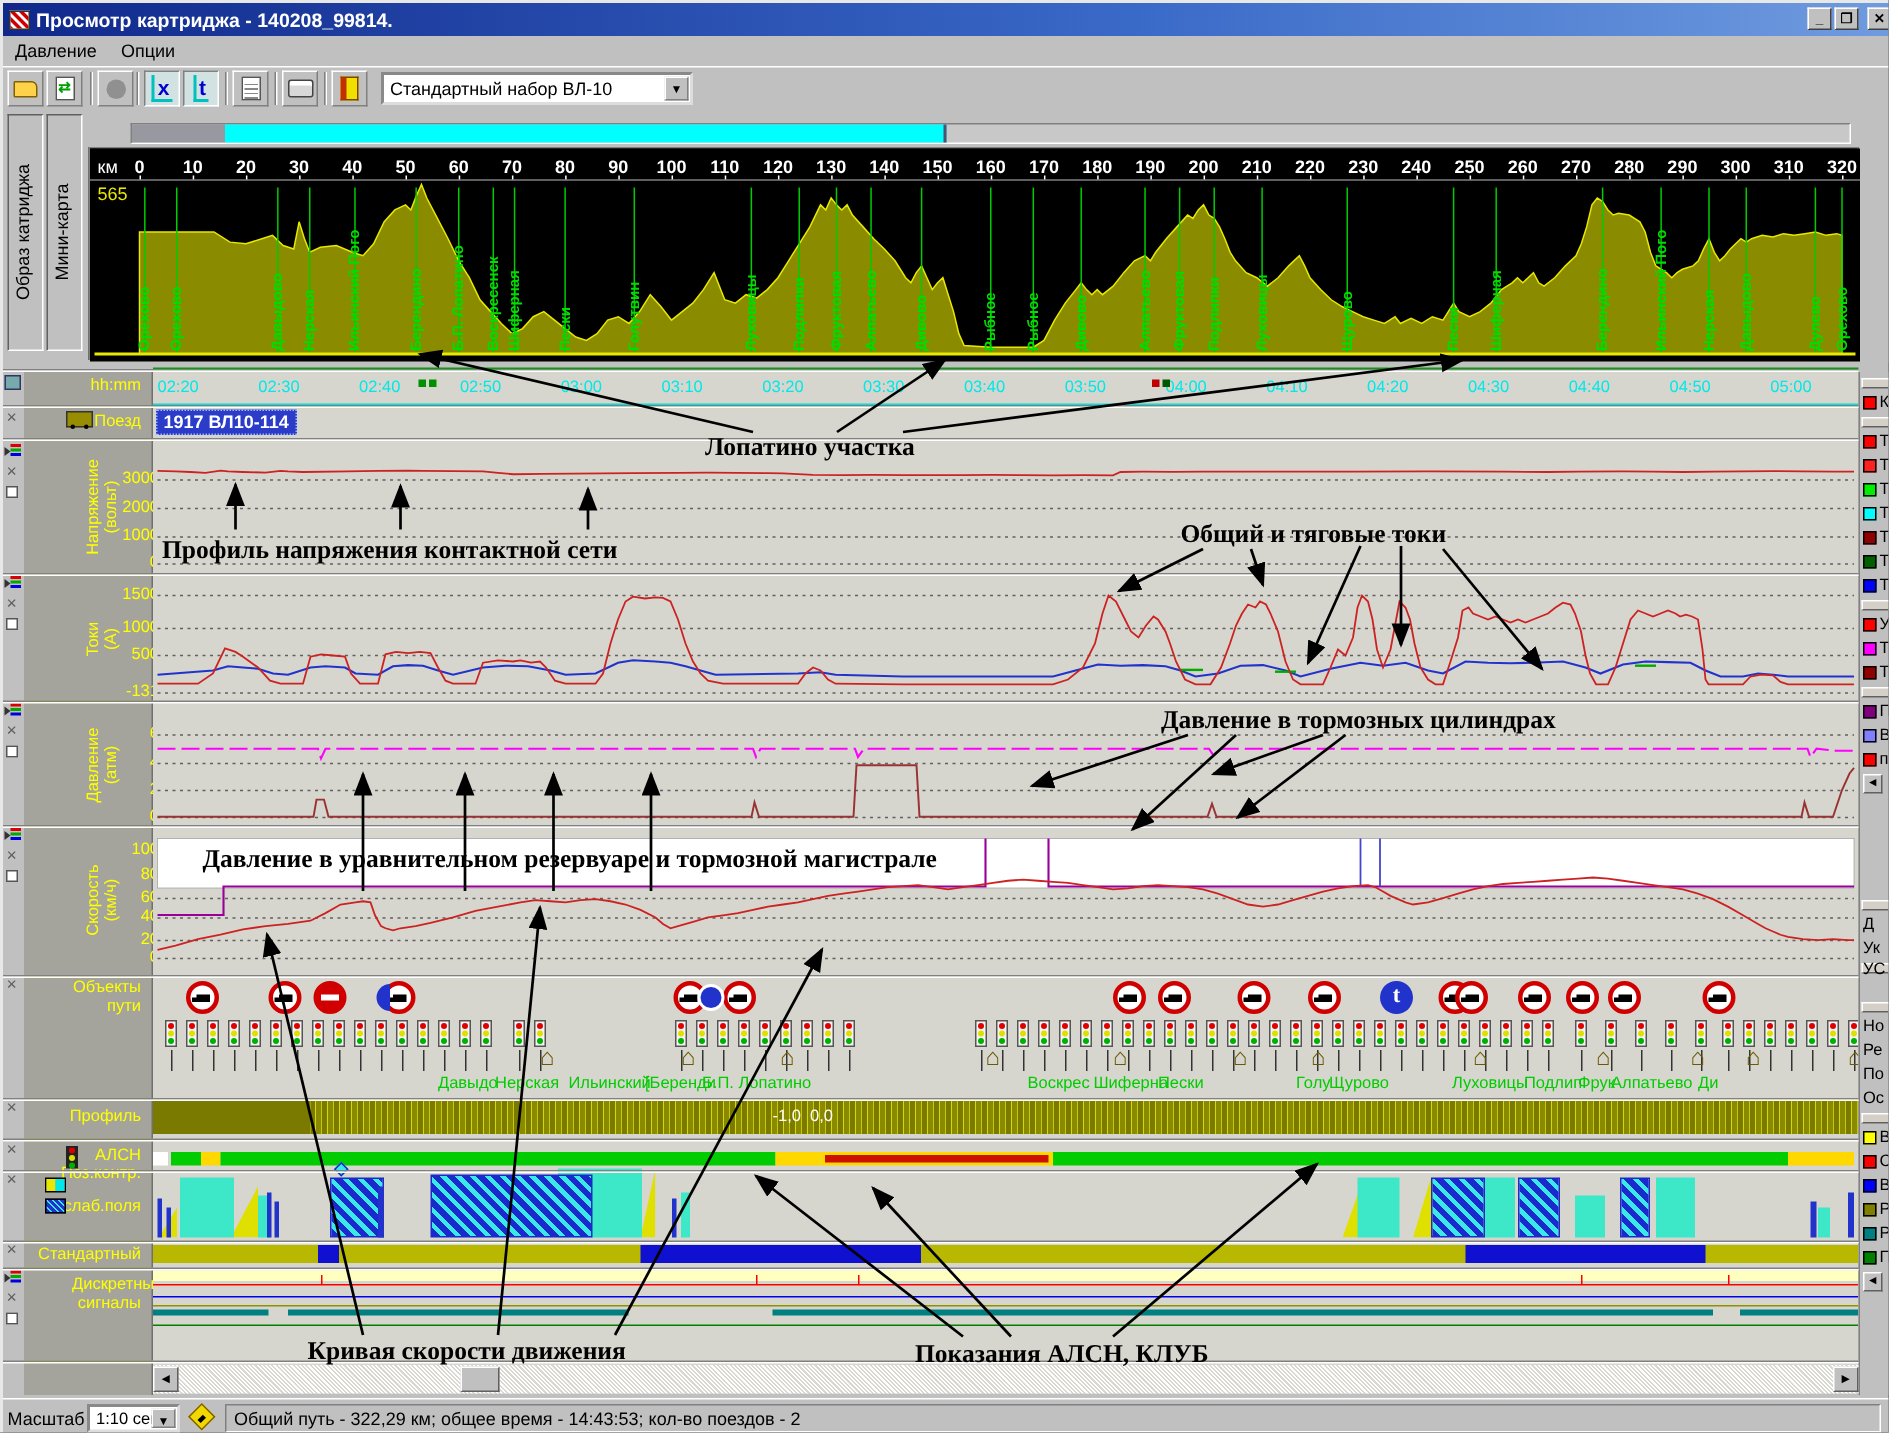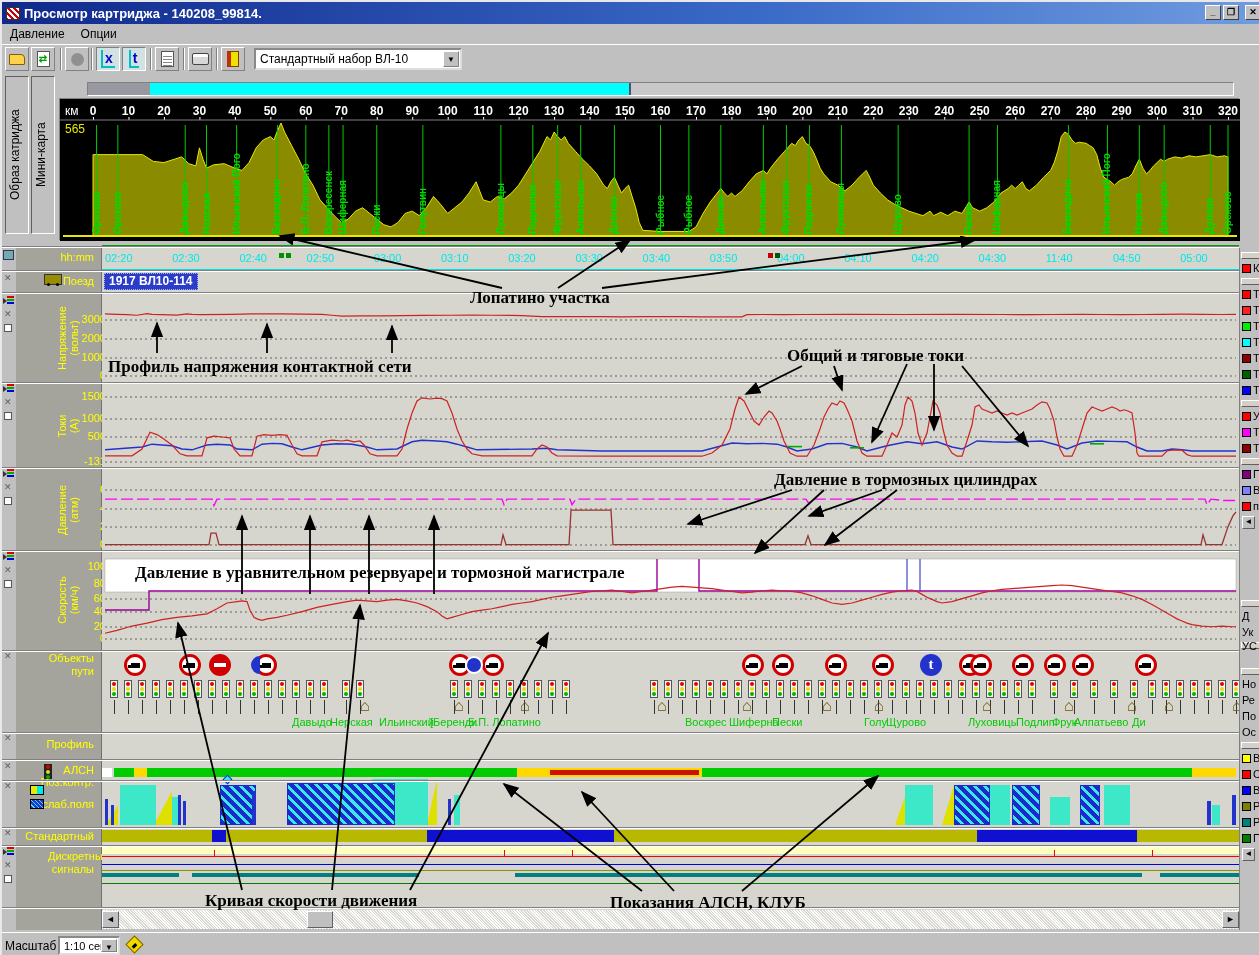--- a/index.html
+++ b/index.html
@@ -424,21 +424,21 @@
       <div class="timelab" style="left: 271.8px;">03:00</div>
       <div class="timelab" style="left: 339px;">03:10</div>
       <div class="timelab" style="left: 406.2px;">03:20</div>
       <div class="timelab" style="left: 473.4px;">03:30</div>
       <div class="timelab" style="left: 540.6px;">03:40</div>
       <div class="timelab" style="left: 607.8px;">03:50</div>
       <div class="timelab" style="left: 675px;">04:00</div>
       <div class="timelab" style="left: 742.2px;">04:10</div>
       <div class="timelab" style="left: 809.4px;">04:20</div>
       <div class="timelab" style="left: 876.6px;">04:30</div>
-      <div class="timelab" style="left: 943.8px;">11:40</div>
+      <div class="timelab" style="left: 943.8px;">04:40</div>
       <div class="timelab" style="left: 1011px;">04:50</div>
       <div class="timelab" style="left: 1078.2px;">05:00</div>
       <div style="position: absolute; left: 177px; top: 11px; width: 5px; height: 5px; background: rgb(0, 144, 0);"></div>
       <div style="position: absolute; left: 184px; top: 11px; width: 5px; height: 5px; background: rgb(0, 144, 0);"></div>
       <div style="position: absolute; left: 666px; top: 11px; width: 5px; height: 5px; background: rgb(192, 0, 0);"></div>
       <div style="position: absolute; left: 673px; top: 11px; width: 5px; height: 5px; background: rgb(0, 88, 0);"></div>
       <div style="position: absolute; left: 0px; top: 27px; width: 1137px; height: 1px; background: rgb(0, 224, 224);"></div>
       <div style="position: absolute; left: 0px; top: 29px; width: 1137px; height: 1px; background: rgb(0, 160, 0);"></div>
       <div class=" trainval" style="position: absolute; left: 2px; top: 31px;">1917 ВЛ10-114</div>
       <div class=" tl" style="position: absolute; left: 8px; top: 438px;">
@@ -929,20 +929,24 @@
       <div class="stname" style="left: 583px;">Воскрес</div>
       <div class="stname" style="left: 627px;">Шиферна</div>
       <div class="stname" style="left: 670px;">Пески</div>
       <div class="stname" style="left: 762px;">Голу</div>
       <div class="stname" style="left: 784px;">Щурово</div>
       <div class="stname" style="left: 866px;">Луховицы</div>
       <div class="stname" style="left: 914px;">Подлип</div>
       <div class="stname" style="left: 950px;">Фрук</div>
       <div class="stname" style="left: 972px;">Алпатьево</div>
       <div class="stname" style="left: 1030px;">Ди</div>
+      <div style="position: absolute; left: 0px; top: 492px; width: 1137px; height: 22px; background: rgb(122, 122, 0);">
+        <div style="position: absolute; left: 105px; top: 0px; width: 1032px; height: 22px; background: repeating-linear-gradient(90deg, rgb(122, 122, 0) 0px, rgb(122, 122, 0) 3px, rgb(216, 216, 0) 3px, rgb(216, 216, 0) 4px, rgb(138, 138, 0) 4px, rgb(138, 138, 0) 7px, rgb(200, 200, 0) 7px, rgb(200, 200, 0) 8px);"></div>
+        <div style="position: absolute; left: 413px; top: 4px; color: rgb(255, 255, 255); font-size: 11px; white-space: pre;">-1,0  0,0</div>
+      </div>
       <div style="position: absolute; left: 0px; top: 526px; width: 10px; height: 9px; background: rgb(255, 255, 255);"></div>
       <div style="position: absolute; left: 12px; top: 526px; width: 20px; height: 9px; background: rgb(0, 204, 0);"></div>
       <div style="position: absolute; left: 32px; top: 526px; width: 13px; height: 9px; background: rgb(255, 216, 0);"></div>
       <div style="position: absolute; left: 45px; top: 526px; width: 370px; height: 9px; background: rgb(0, 204, 0);"></div>
       <div style="position: absolute; left: 415px; top: 526px; width: 30px; height: 9px; background: rgb(255, 216, 0);"></div>
       <div style="position: absolute; left: 445px; top: 526px; width: 155px; height: 9px; background: rgb(255, 216, 0);"></div>
       <div style="position: absolute; left: 448px; top: 528px; width: 149px; height: 5px; background: rgb(204, 17, 0);"></div>
       <div style="position: absolute; left: 600px; top: 526px; width: 490px; height: 9px; background: rgb(0, 204, 0);"></div>
       <div style="position: absolute; left: 1090px; top: 526px; width: 44px; height: 9px; background: rgb(255, 216, 0);"></div>
       <div class=" ramp" style="position: absolute; left: 4px; top: 563px; width: 12px; height: 20px;"></div>
@@ -1117,20 +1121,23 @@
 
   <div class="statusbar">
     <span class="abs" style="left:3px;top:6px;">Масштаб</span>
     <div class="combo" style="left:56px;top:3px;width:62px;height:19px;font-size:11px;">
       <span>1:10 сек</span>
       <div class="combobtn">▼</div>
     </div>
     <div class="abs" style="left:126px;top:5px;width:13px;height:13px;background:#f0d800;border:1px solid #806000;transform:rotate(45deg);">
       <div class="abs" style="left:5px;top:4px;width:3px;height:5px;background:#000;"></div>
     </div>
+    <div class="abs sunken" style="left:148px;top:3px;width:1104px;height:19px;padding:2px 0 0 5px;">
+      <span>Общий путь - 322,29 км; общее время - 14:43:53; кол-во поездов - 2</span>
+    </div>
   </div>
 
   <div id="annotLayer">
       <div class="annot" style="left: 468px; top: 286px;">Лопатино участка</div>
       <div class="annot" style="left: 106px; top: 355px;">Профиль напряжения контактной сети</div>
       <div class="annot" style="left: 785px; top: 344px;">Общий и тяговые токи</div>
       <div class="annot" style="left: 772px; top: 468px;">Давление в тормозных цилиндрах</div>
       <div class="annot" style="left: 133px; top: 561px;">Давление в уравнительном резервуаре и тормозной магистрале</div>
       <div class="annot" style="left: 203px; top: 889px;">Кривая скорости движения</div>
       <div class="annot" style="left: 608px; top: 891px;">Показания АЛСН, КЛУБ</div>

